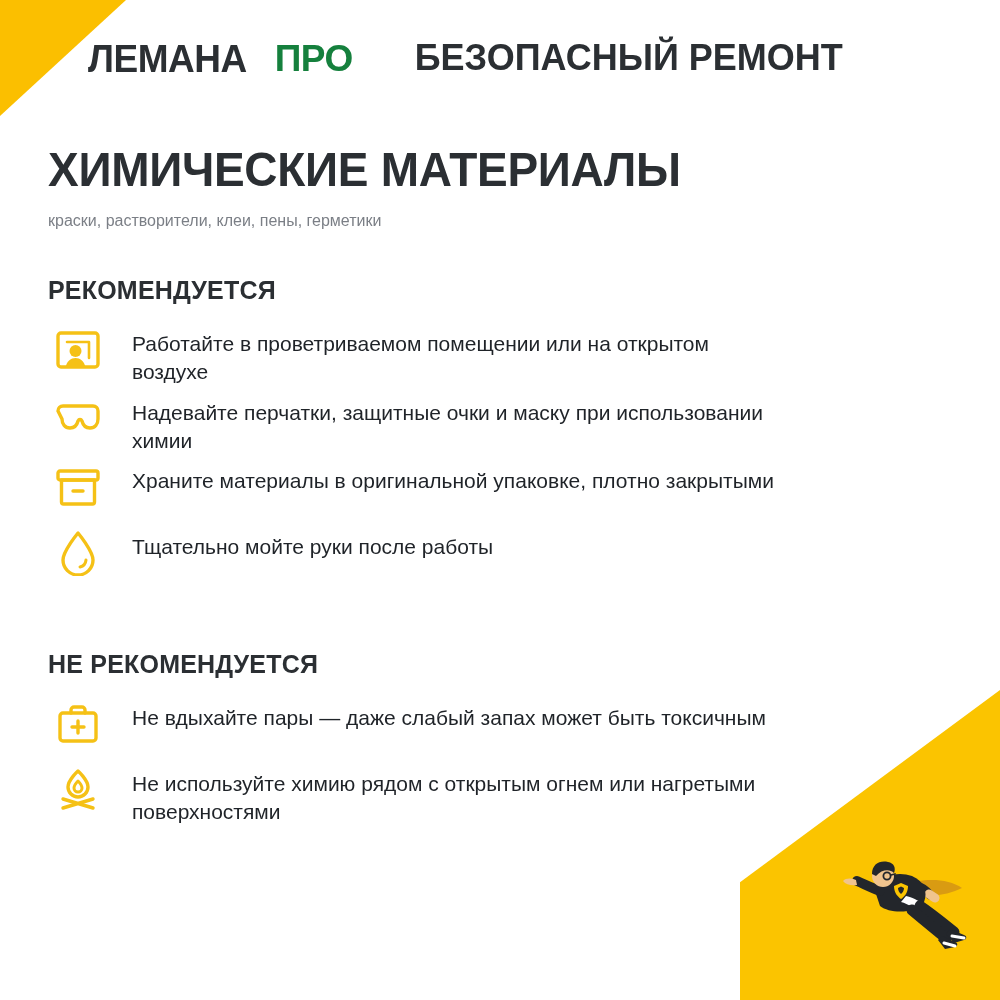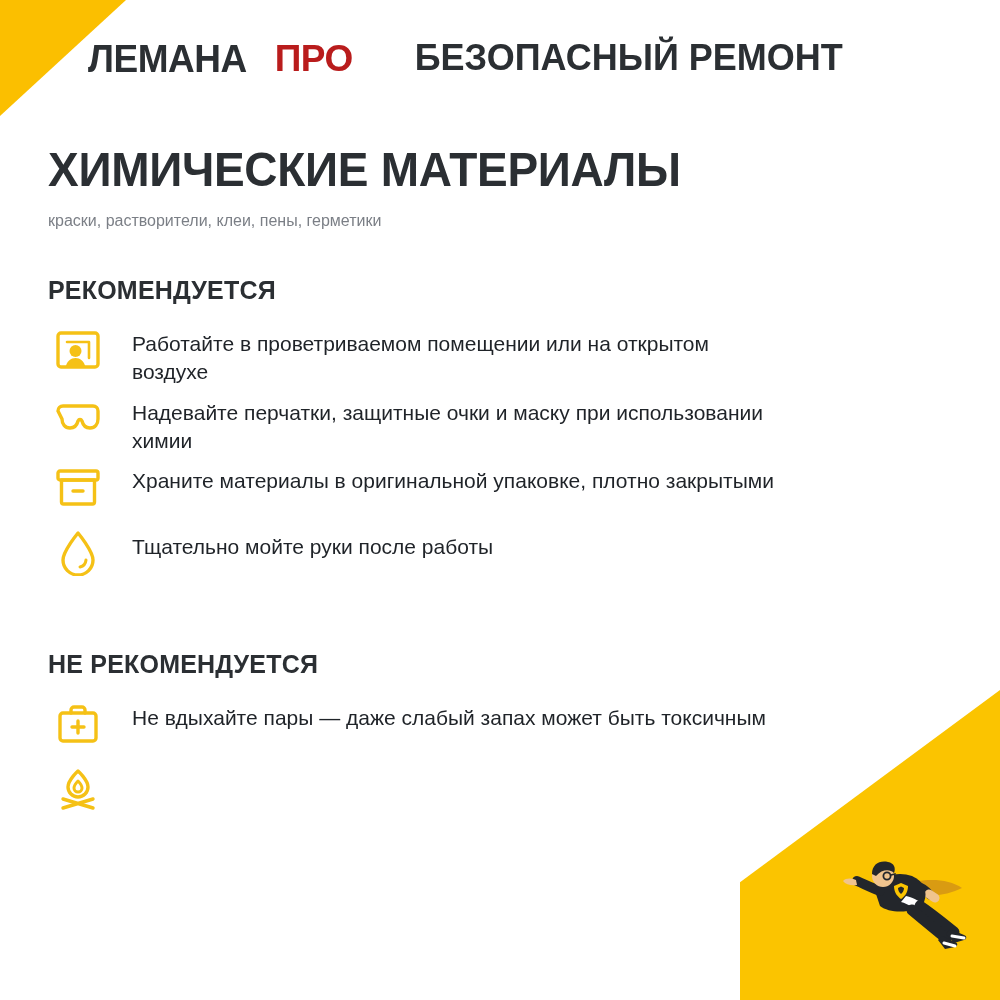--- a/index.html
+++ b/index.html
@@ -32,21 +32,21 @@
     display:flex; align-items:center;
     z-index:3;
     padding-left:88px;
   }
   .logo{
     display:flex; align-items:baseline; gap:28px;
     font-weight:700; font-size:37px; letter-spacing:-0.5px;
     line-height:1;
   }
   .logo-lemana{ color:#2b2f33; font-style:normal; transform:scaleY(1.04); }
-  .logo-pro{ color:#b91c1c; }
+  .logo-pro{ color:#15803d; }
   .header-title{
     margin-left:62px;
     font-weight:700; font-size:36px; letter-spacing:0px;
     color:#2b2f33;
     transform:scaleY(1.04);
   }
 
   
   .content{
     position:absolute; top:116px; left:8px; width:828px;
@@ -180,20 +180,21 @@
       </div>
 
       <div class="item">
         <span class="item-icon">
           <svg width="44" height="44" viewBox="0 0 44 44" fill="none" stroke="#f5c116" stroke-width="3.4" stroke-linecap="round" stroke-linejoin="round">
             <path d="M22 3s-10 9-10 16a10 10 0 0 0 20 0C32 12 22 3 22 3z"></path>
             <path d="M22 13s-4 4-4 7a4 4 0 0 0 8 0c0-3-4-7-4-7z" stroke-width="3"></path>
             <path d="M7 31l30 9M37 31L7 40"></path>
           </svg>
         </span>
+        <span class="item-text">Не используйте химию рядом с открытым огнем или нагретыми поверхностями</span>
       </div>
 
 
     </div>
   </div>
 </div>
 
 <div class="mascot">
   <svg width="150" height="110" viewBox="0 0 150 110" fill="none">
 

